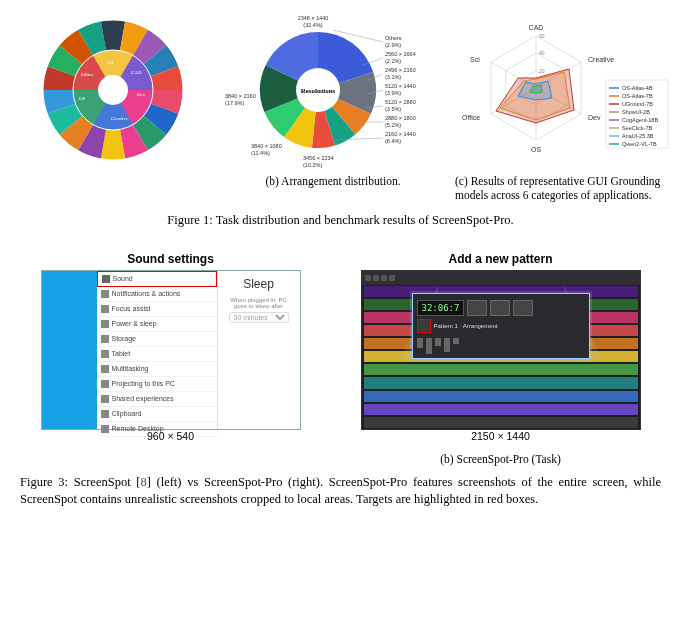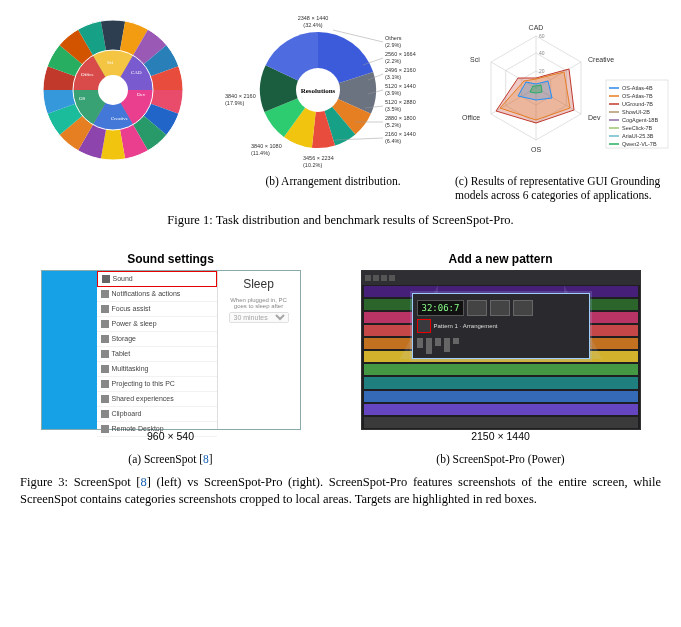--- a/index.html
+++ b/index.html
@@ -440,23 +440,20 @@
       </div>
       <div class="content">
         <div class="title">Sleep</div>
         <div class="sub">When plugged in, PC goes to sleep after</div>
         <select disabled="">
           <option>30 minutes</option>
         </select>
       </div>
     </div>
     <div class="dimtxt">960 × 540</div>
-    <div class="subcap center" style="margin-top:10px;">
-      <span>(a) ScreenSpot [</span><span class="cite">8</span><span>]</span>
-    </div>
   </div>
 
   <div class="fig3panel">
     <div class="heading">Add a new pattern</div>
     <div class="rightshot">
       <div class="topbar">
         <div class="dot"></div>
         <div class="dot"></div>
         <div class="dot"></div>
         <div class="dot"></div>
@@ -491,20 +488,20 @@
         <div class="bars">
           <div class="b" style="height:10px"></div>
           <div class="b" style="height:16px"></div>
           <div class="b" style="height:8px"></div>
           <div class="b" style="height:14px"></div>
           <div class="b" style="height:6px"></div>
         </div>
       </div>
     </div>
     <div class="dimtxt">2150 × 1440</div>
-    <div class="subcap center" style="margin-top:10px;">(b) ScreenSpot-Pro (Power)</div>
+    <div class="subcap center" style="margin-top:10px;">(b) ScreenSpot-Pro (Task)</div>
   </div>
 
 </div>
 
 <div class="justify">
-  <span>Figure 3: ScreenSpot [</span><span class="cite">8</span><span>] (left) vs ScreenSpot-Pro (right). ScreenSpot-Pro features screenshots of the entire screen, while ScreenSpot contains categories screenshots cropped to local areas. Targets are highlighted in red boxes.</span>
+  <span>Figure 3: ScreenSpot [</span><span class="cite">8</span><span>] (left) vs ScreenSpot-Pro (right). ScreenSpot-Pro features screenshots of the entire screen, while ScreenSpot contains unrealistic screenshots cropped to local areas. Targets are highlighted in red boxes.</span>
 </div>
 
 </body></html>

